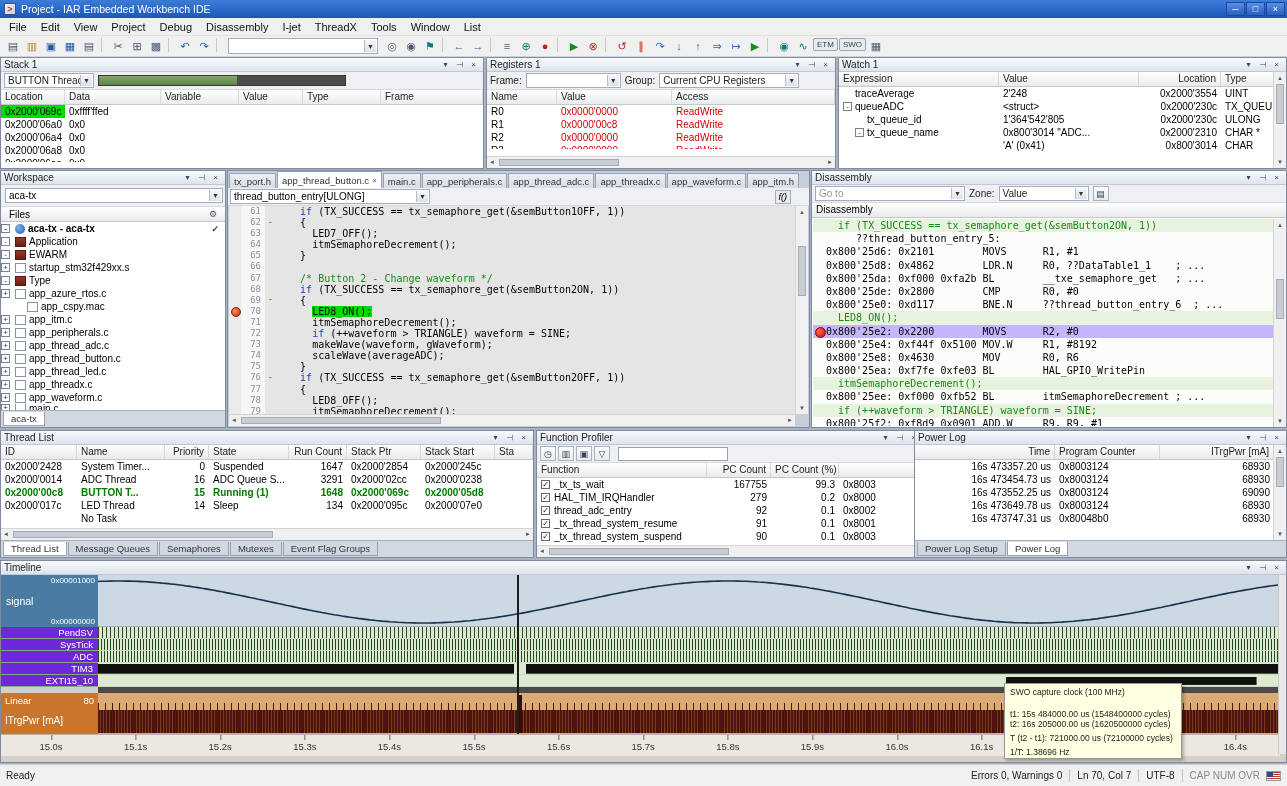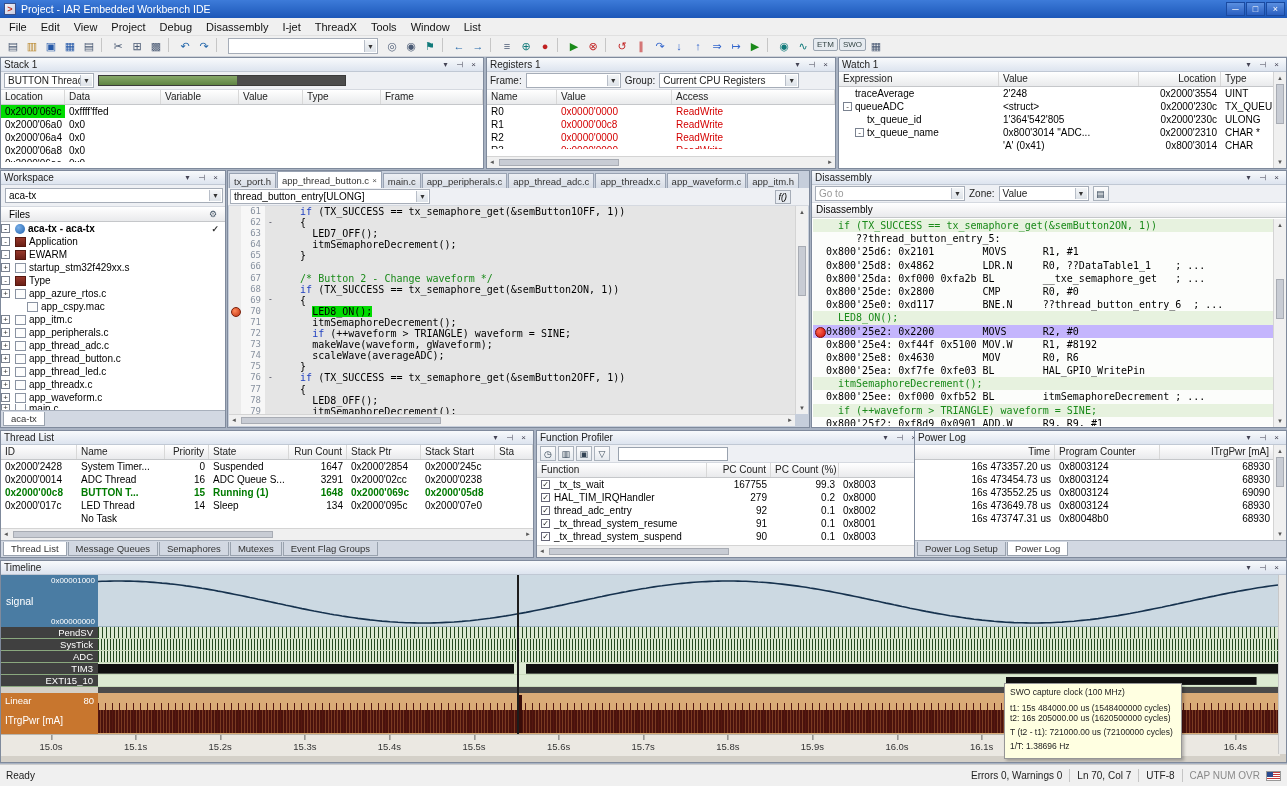--- a/index.html
+++ b/index.html
@@ -159,41 +159,41 @@
 
 
 #timeline-panel{left:0;top:560px;width:1287px;height:203px;background:#d4d0c8}
 #tl-signal-label{position:absolute;left:0;top:14px;width:97px;height:52px;background:#4a7ca3;color:#fff}
 .sig-max{position:absolute;top:1px;right:3px;font-size:8px}
 .sig-name{position:absolute;left:5px;top:20px;font-size:10.5px}
 .sig-min{position:absolute;bottom:1px;right:3px;font-size:8px}
 #tl-signal-track{position:absolute;left:97px;top:14px;width:1182px;height:52px;background:#ccd9e2;border-bottom:1px solid #9fb3c0}
 #tl-irq{position:absolute;left:0;top:66px;width:1279px}
 .irq-row{display:flex;height:12px}
-.irq-label{width:97px;flex:none;background:#404040;color:#fff;font-size:9.5px;text-align:right;padding-right:5px;line-height:12px;border-bottom:1px solid #8aa87e}
+.irq-label{width:97px;flex:none;background:#6d28d9;color:#fff;font-size:9.5px;text-align:right;padding-right:5px;line-height:12px;border-bottom:1px solid #8aa87e}
 .irq-track{flex:1;background:#dcead2;border-bottom:1px solid #c9dbbc;position:relative}
 .irq-track.ticks-a{background-image:repeating-linear-gradient(90deg,#24481f 0,#24481f 1px,transparent 1px,transparent 4px)}
 .irq-track.ticks-b{background-image:repeating-linear-gradient(90deg,#24481f 0,#24481f 1px,transparent 1px,transparent 3px)}
 .irq-track.tim3{background-image:linear-gradient(#101010,#101010),linear-gradient(#101010,#101010);background-repeat:no-repeat;background-size:35.2% 88%,63.8% 88%;background-position:0 50%,100% 50%}
 .irq-track.exti{background-image:linear-gradient(#101010,#101010);background-repeat:no-repeat;background-size:21.2% 72%;background-position:97.5% 50%}
 #tl-strip{position:absolute;left:97px;width:1182px;top:126px;height:6px;background:#4a4a4a}
 #tl-power-label{position:absolute;left:0;top:132px;width:97px;height:41px;background:#c8762e;color:#fff}
 .pwr-group{position:absolute;left:4px;top:2px;font-size:9.5px}
 .pwr-max{position:absolute;right:4px;top:2px;font-size:9.5px}
 .pwr-name{position:absolute;left:4px;top:22px;font-size:10px}
 #tl-power-track{position:absolute;left:97px;width:1182px;top:132px;height:41px;background:#d9ab77;overflow:hidden}
 .power-band{position:absolute;left:0;right:0;bottom:1px;height:56%;background:repeating-linear-gradient(90deg,#4a120c 0,#4a120c 2px,#7a3a22 2px,#7a3a22 3px)}
 .power-band2{position:absolute;left:0;right:0;bottom:1px;height:74%;background:repeating-linear-gradient(90deg,#551610 0,#551610 1px,transparent 1px,transparent 7px)}
 .power-spike{position:absolute;left:419px;width:5px;top:2px;bottom:1px;background:#3a0c08}
 #tl-axis{position:absolute;left:0;width:1279px;top:173px;height:22px;background:#ebe8e2;border-top:1px solid #b8b4ac}
 .axis-lab{position:absolute;top:6px;transform:translateX(-50%);font-size:9.5px;color:#333}
 .axis-lab::before{content:"";position:absolute;left:50%;top:-6px;width:1px;height:5px;background:#666}
 #tl-cursor{position:absolute;left:516px;top:14px;width:2px;height:159px;background:#1c1c1c;z-index:5}
 #tl-tooltip{position:absolute;left:1003px;top:122px;width:178px;height:76px;background:#ffffe1;border:1px solid #969696;box-shadow:2px 2px 3px rgba(0,0,0,.25);z-index:10;padding:3px 5px;font-size:8.5px;color:#222;line-height:10px}
-.tt-gap{margin-top:6px}
+.tt-gap{margin-top:12px}
 .tt-gap2{margin-top:4px}
 #tl-vsb{position:absolute;right:0;top:14px;bottom:8px;width:8px;background:#e8e8e8;border-left:1px solid #c8c8c8}
 
 
 #statusbar{position:absolute;left:0;top:764px;width:1287px;height:22px;background:#f0f0f0;border-top:1px solid #cdcdcd;display:flex;align-items:center;padding:0 6px;font-size:10px;color:#222}
 .sb-spacer{flex:1}
 .sb-sep{width:1px;height:13px;background:#c5c5c5;margin:0 7px}
 .sb-dim{color:#8a8a8a}
 .flag{width:15px;height:10px;position:relative;background:repeating-linear-gradient(180deg,#c23a3a 0 1px,#fff 1px 2px);border:1px solid #999;margin-left:6px}
 .flag::after{content:"";position:absolute;left:0;top:0;width:6px;height:5px;background:#2a4a8f}

